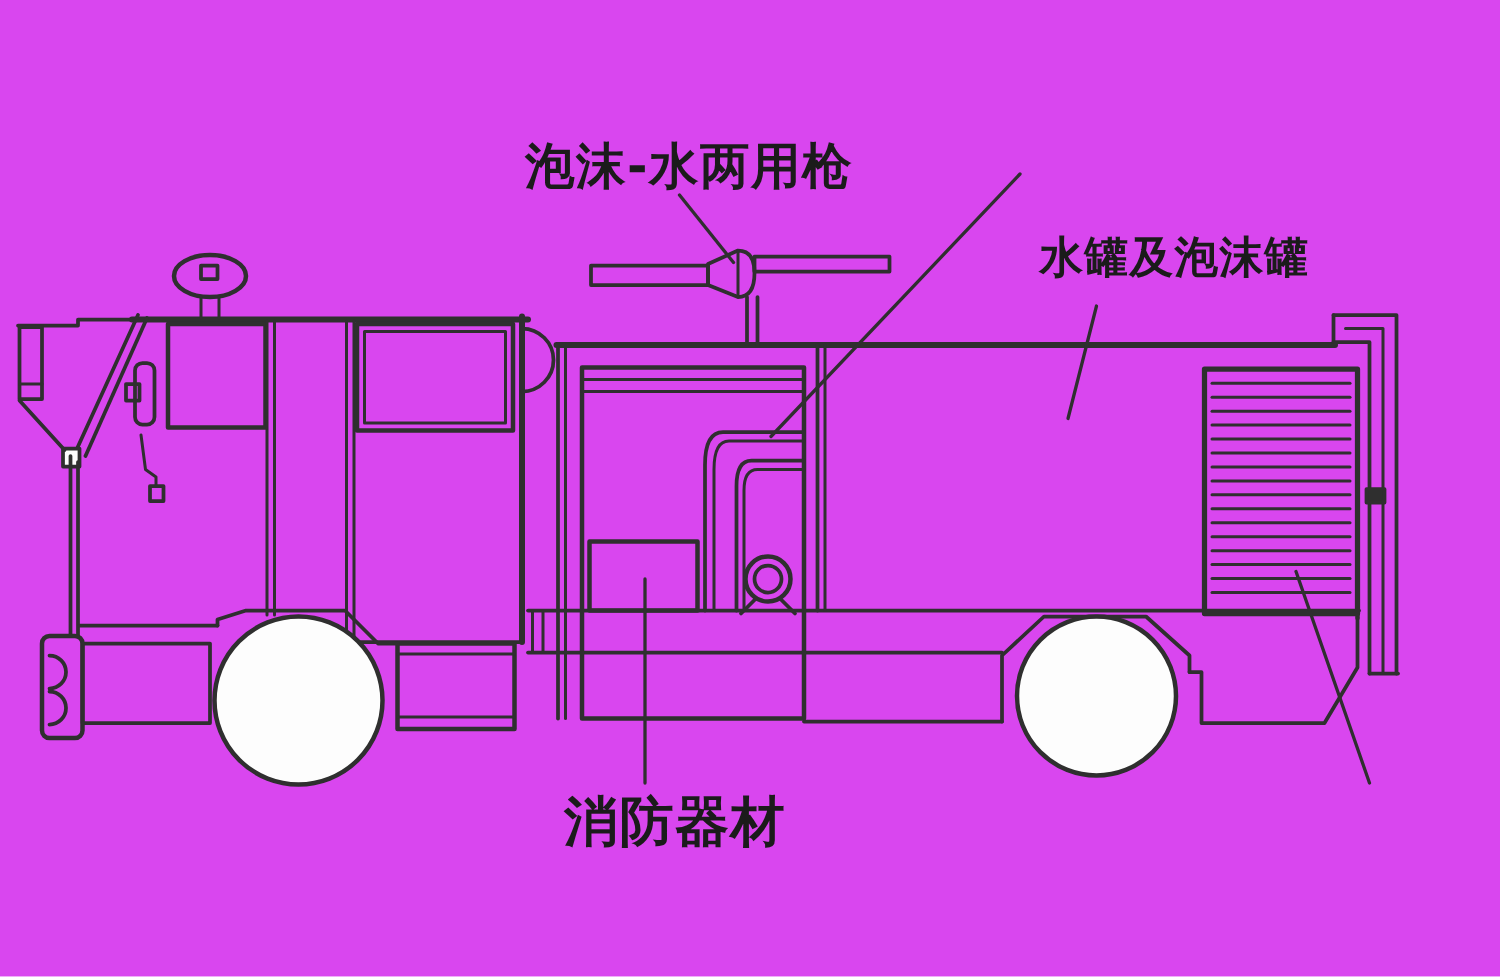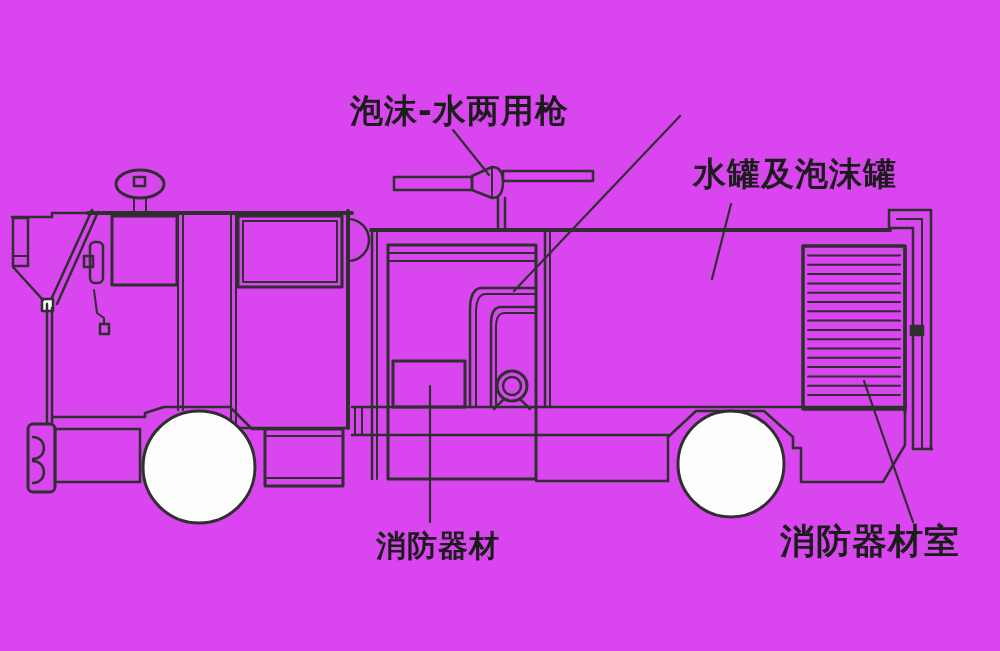--- a/index.html
+++ b/index.html
@@ -7,22 +7,22 @@
     position:relative;width:1000px;height:651px;background:#d946ef;
     overflow:hidden;font-family:"DejaVu Sans","Liberation Sans",sans-serif;
   }
   #stage svg{position:absolute;left:0;top:0;}
   .lbl{
     position:absolute;color:#1b1b1b;font-weight:700;white-space:nowrap;
     letter-spacing:1px;line-height:1.1;
   }
   .lbl-gun{left:350px;top:93px;font-size:33px;}
   .lbl-pump{left:636px;top:77px;font-size:34px;}
-  .lbl-tank{left:693px;top:156px;font-size:33px;}
-  .lbl-equip{left:376px;top:529px;font-size:30px;}
+  .lbl-tank{left:693px;top:156px;font-size:29px;}
+  .lbl-equip{left:376px;top:529px;font-size:36px;}
   .lbl-comp{left:780px;top:522px;font-size:35px;}
 </style>
 </head>
 <body>
 
 <div id="stage">
 
   <svg width="1000" height="651" viewBox="0 0 1000 651" fill="none" stroke="#2f2f2f" stroke-width="2.5" stroke-linecap="round" stroke-linejoin="round">
 
     <g>
@@ -158,14 +158,13 @@
       <path d="M680,116 L514,291"></path>
       <path d="M731,204 L712,279"></path>
       <path d="M430,386 V522"></path>
       <path d="M864,381 L913,522"></path>
     </g>
   </svg>
 
   <div class="lbl lbl-gun">泡沫-水两用枪</div>
   <div class="lbl lbl-tank">水罐及泡沫罐</div>
   <div class="lbl lbl-equip">消防器材</div>
-  <div class="lbl lbl-comp">消防器材室</div>
 </div>
 
 </body></html>

